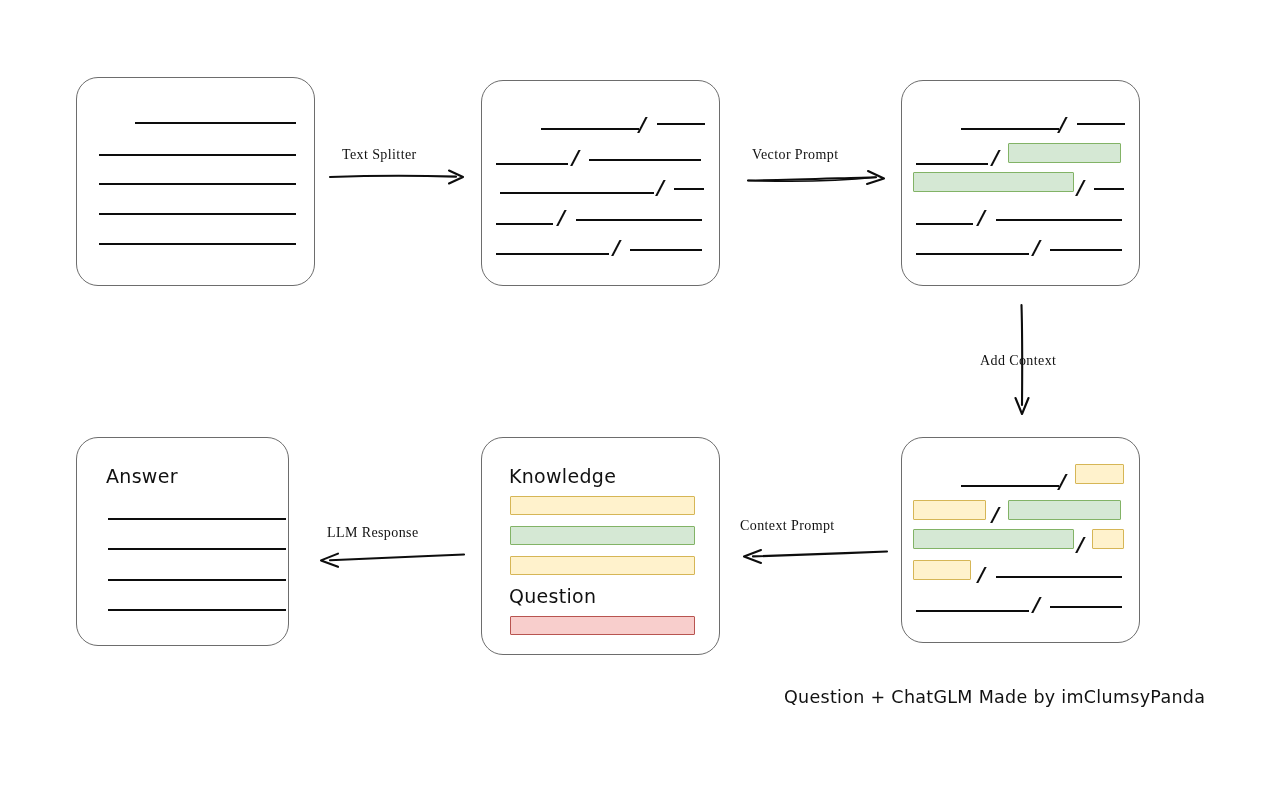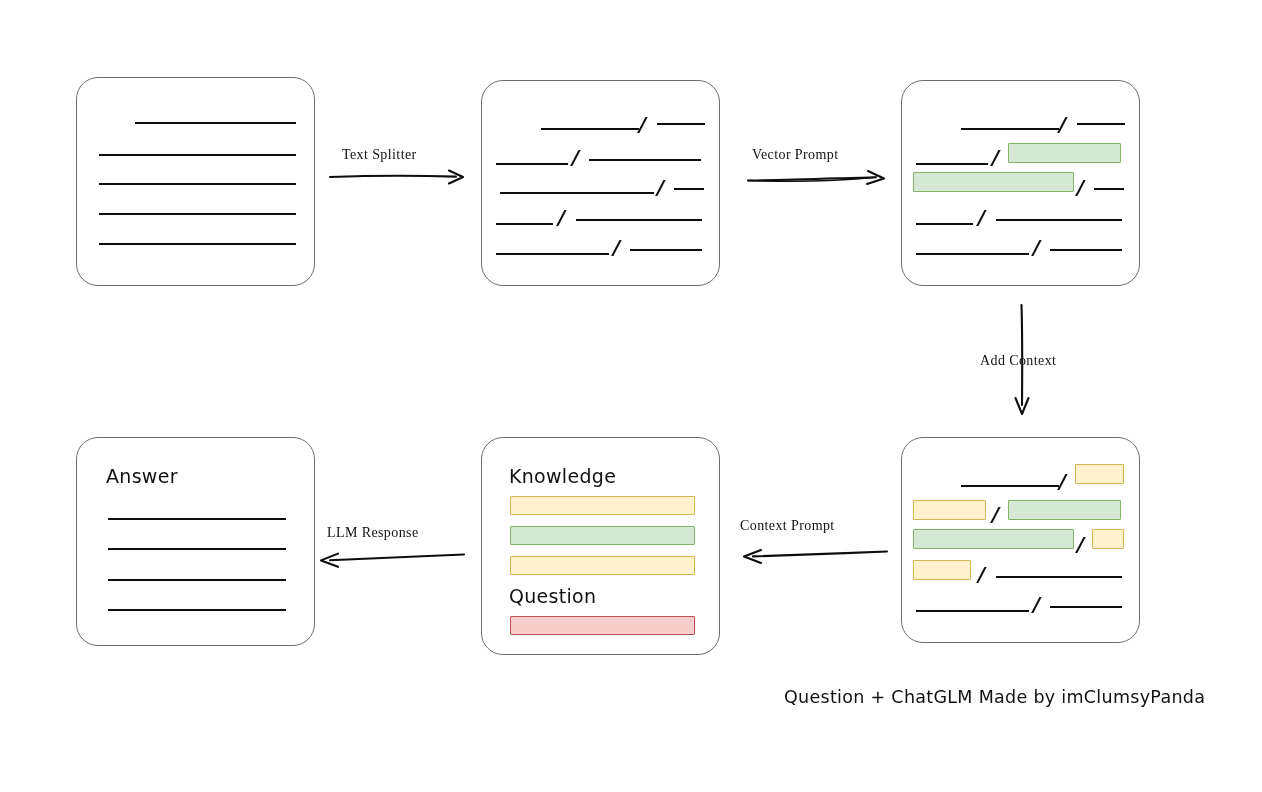--- a/index.html
+++ b/index.html
@@ -212,21 +212,21 @@
 </div>
 
 <div class="arrow" style="left:318px; top:549px;">
   <svg width="146" height="20" viewBox="0 0 146 20">
     <path d="M146,5.5 C100,7.5 45,10 12,11.2" stroke="#0d0d0d" stroke-width="2.1" fill="none" stroke-linecap="round"></path>
     <path d="M20,4.6 L3,11.4 L20,17.8" stroke="#0d0d0d" stroke-width="2.1" fill="none" stroke-linejoin="round" stroke-linecap="round"></path>
   </svg>
 </div>
 <div class="label" style="left:327px; top:525px;">LLM Response</div>
 
-<div class="doc-box" style="left:76px; top:437px; width:239px; height:209px;">
+<div class="doc-box" style="left:76px; top:437px; width:213px; height:209px;">
   <div class="box-title" style="left:29px; top:27px;">Answer</div>
   <div class="seg" style="left:31px; top:80px;  width:178px;"></div>
   <div class="seg" style="left:31px; top:110px; width:178px;"></div>
   <div class="seg" style="left:31px; top:141px; width:178px;"></div>
   <div class="seg" style="left:31px; top:171px; width:178px;"></div>
 </div>
 
 <div class="caption" style="left:784px; top:687px;">Question + ChatGLM Made by imClumsyPanda</div>
 
 </body></html>

